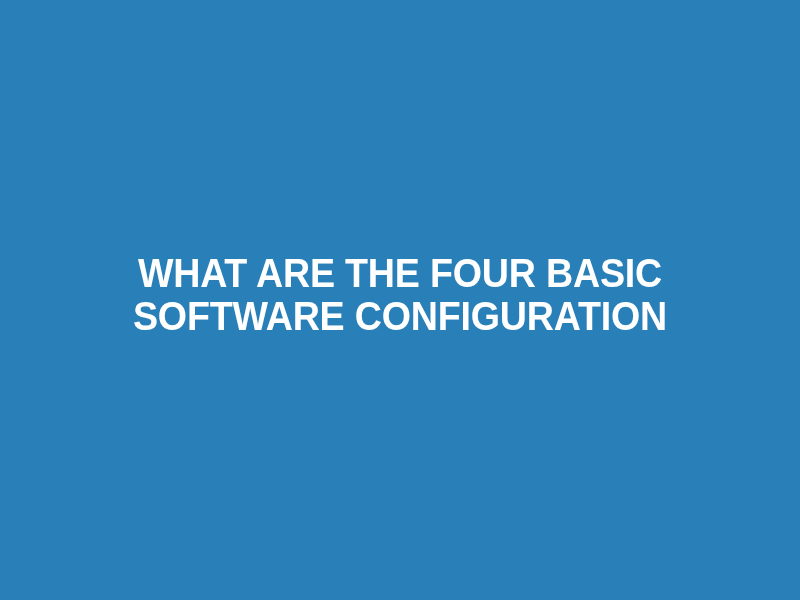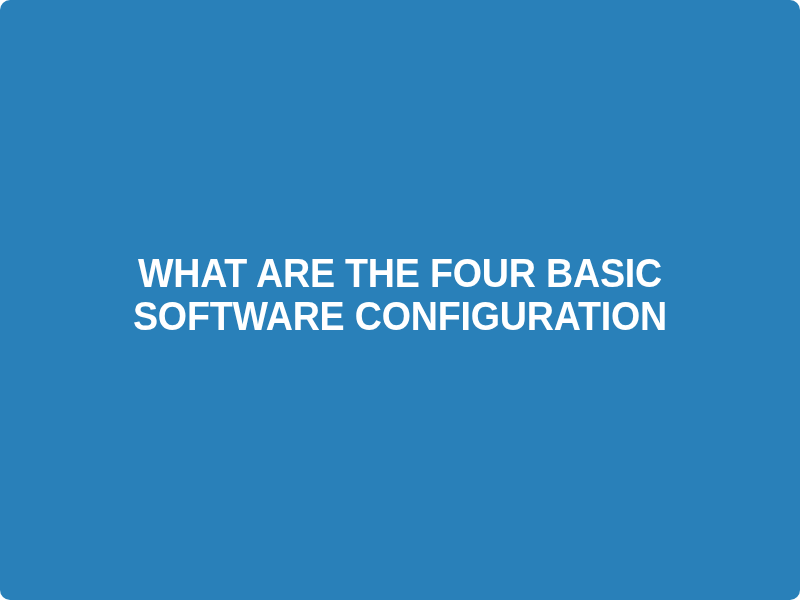--- a/index.html
+++ b/index.html
@@ -10,21 +10,20 @@
     overflow: hidden;
   }
 
   #hero-banner {
     position: relative;
     width: 800px;
     height: 600px;
     background-color: #2980b9;
     box-sizing: border-box;
     display: block;
-    border-radius: 10px;
   }
 
   #title-block {
     position: absolute;
     left: 0;
     right: 0;
     top: 252px;
     width: 800px;
     padding: 0 40px;
     box-sizing: border-box;

